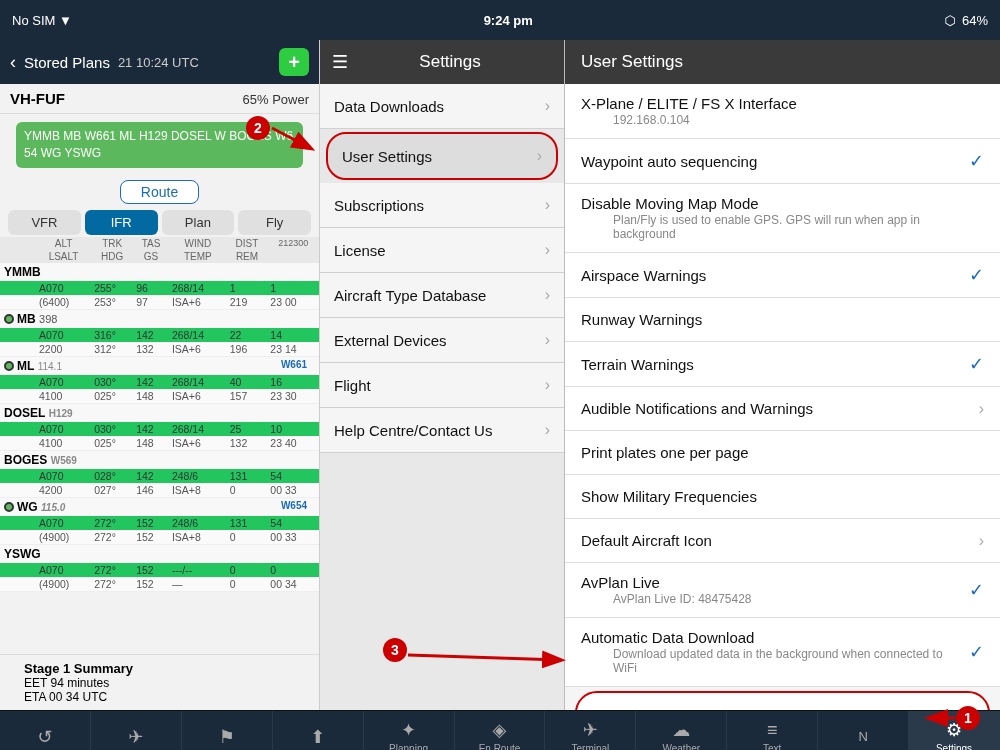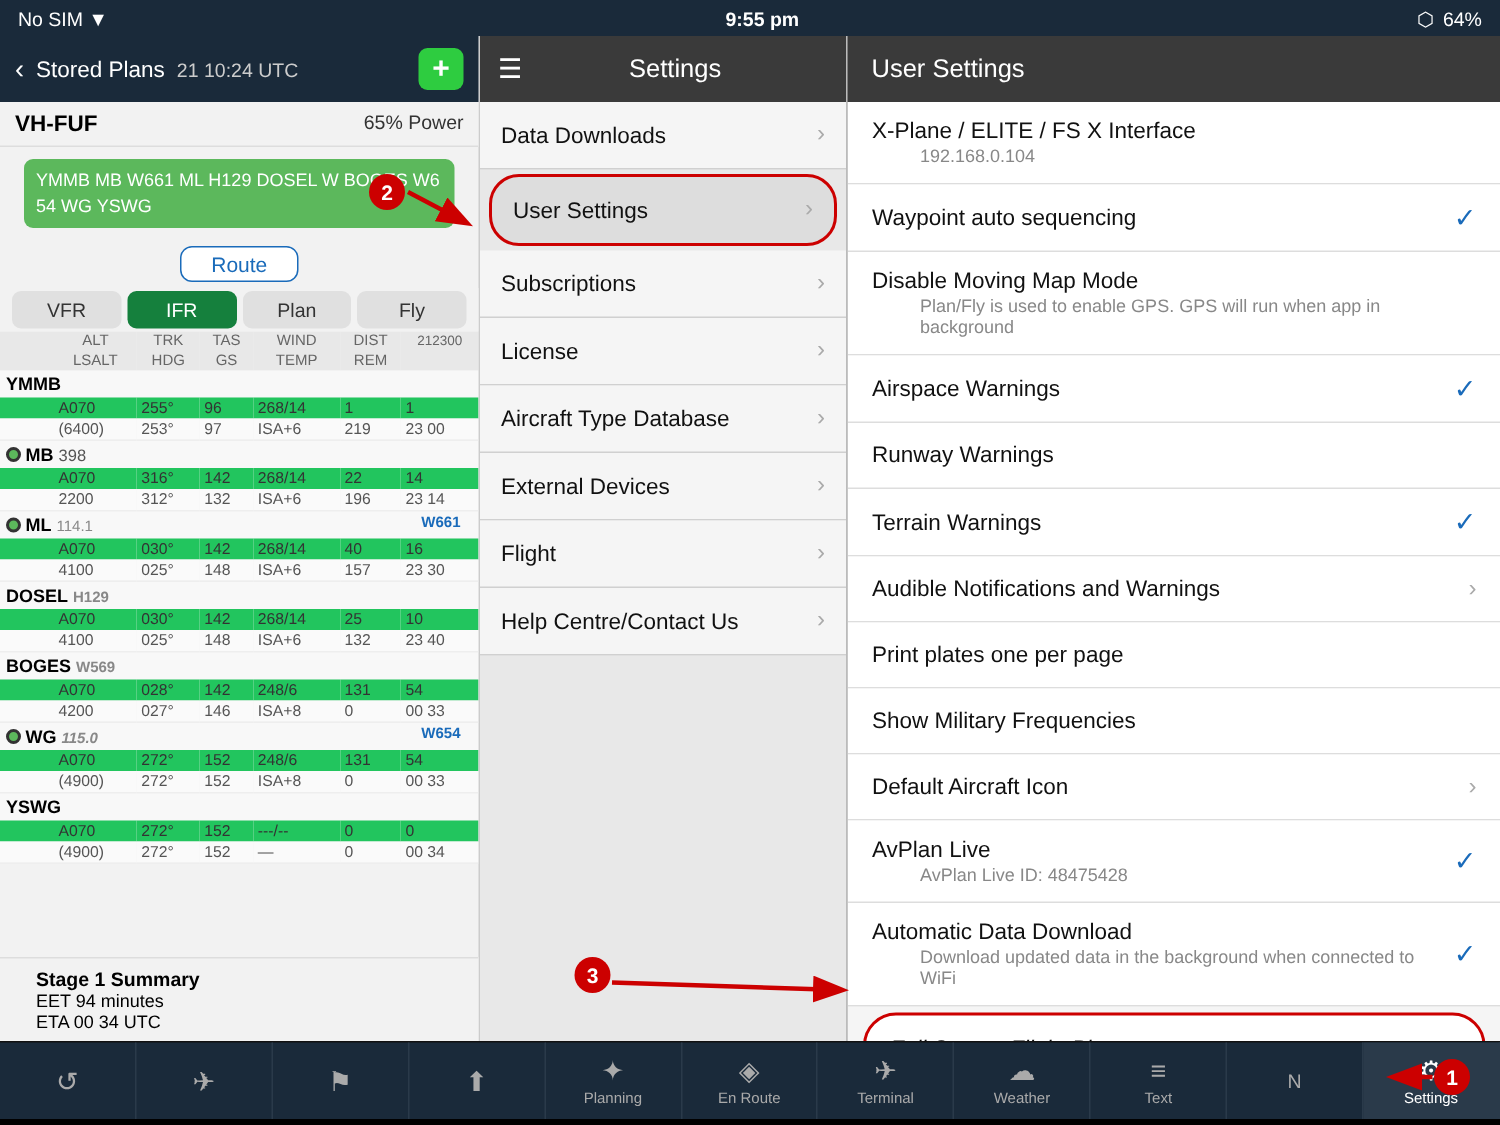--- a/index.html
+++ b/index.html
@@ -1,20 +1,20 @@
 <!DOCTYPE html>
 <html><head>
   <meta charset="utf-8">
   <style>
     * { margin: 0; padding: 0; box-sizing: border-box; }
     body { width: 1000px; height: 750px; overflow: hidden; font-family: -apple-system, 'Helvetica Neue', Arial, sans-serif; background: #000; }
 
     
     .status-bar {
-      height: 24px;
+      height: 40px;
       background: #1a2a3a;
       display: flex;
       align-items: center;
       justify-content: space-between;
       padding: 0 12px;
       color: white;
       font-size: 13px;
     }
     .status-left { display: flex; align-items: center; gap: 6px; }
     .status-center { font-weight: 600; }
@@ -52,21 +52,21 @@
       width: 30px; height: 28px;
       display: flex; align-items: center; justify-content: center;
       font-size: 20px; font-weight: bold;
     }
 
     .flight-info {
       background: #f2f2f2;
       padding: 6px 10px;
       display: flex;
       justify-content: space-between;
-      align-items: flex-start;
+      align-items: flex-end;
       font-size: 14px;
       border-bottom: 1px solid #ddd;
       flex-shrink: 0;
     }
     .flight-id { font-weight: bold; font-size: 15px; }
     .power-label { font-size: 13px; color: #333; }
 
     .route-box {
       background: #5cb85c;
       margin: 4px 8px;
@@ -92,21 +92,21 @@
     }
 
     .tabs-row {
       display: flex; gap: 4px; padding: 2px 8px; background: #f2f2f2; flex-shrink: 0;
     }
     .tab-btn {
       flex: 1; text-align: center; padding: 5px 0;
       border-radius: 6px; font-size: 13px; font-weight: 500;
       background: #e0e0e0; color: #333; border: none;
     }
-    .tab-btn.active { background: #15803d; color: white; }
+    .tab-btn.active { background: #0369a1; color: white; }
 
     
     .flight-table { flex: 1; overflow-y: auto; font-size: 11px; }
     table { width: 100%; border-collapse: collapse; }
     .row-waypoint td { font-weight: bold; font-size: 12px; padding: 2px 4px; background: #f8f8f8; }
     .row-data td { padding: 1px 3px; font-size: 10.5px; color: #333; background: #22c55e; }
     .row-data2 td { padding: 1px 3px; font-size: 10.5px; color: #555; background: #fafafa; border-bottom: 1px solid #eee; }
     .wp-dot { display: inline-block; width: 10px; height: 10px; border-radius: 50%; background: #5cb85c; border: 2px solid #333; vertical-align: middle; margin-right: 3px; }
     .col-hdr { background: #e8e8e8; color: #666; font-size: 10px; text-align: center; padding: 1px 2px; }
 
@@ -206,21 +206,21 @@
   </style>
 </head>
 <body>
 
 <div class="full-container">
 
   <div class="status-bar">
     <div class="status-left">
       <span>No SIM ▼</span>
     </div>
-    <div class="status-center">9:55 pm</div>
+    <div class="status-center">9:24 pm</div>
     <div class="status-right">
       <span>⬡</span>
       <span>64%</span>
     </div>
   </div>
 
   <div class="main">
 
     <div class="left-panel">
       <div class="left-header">

